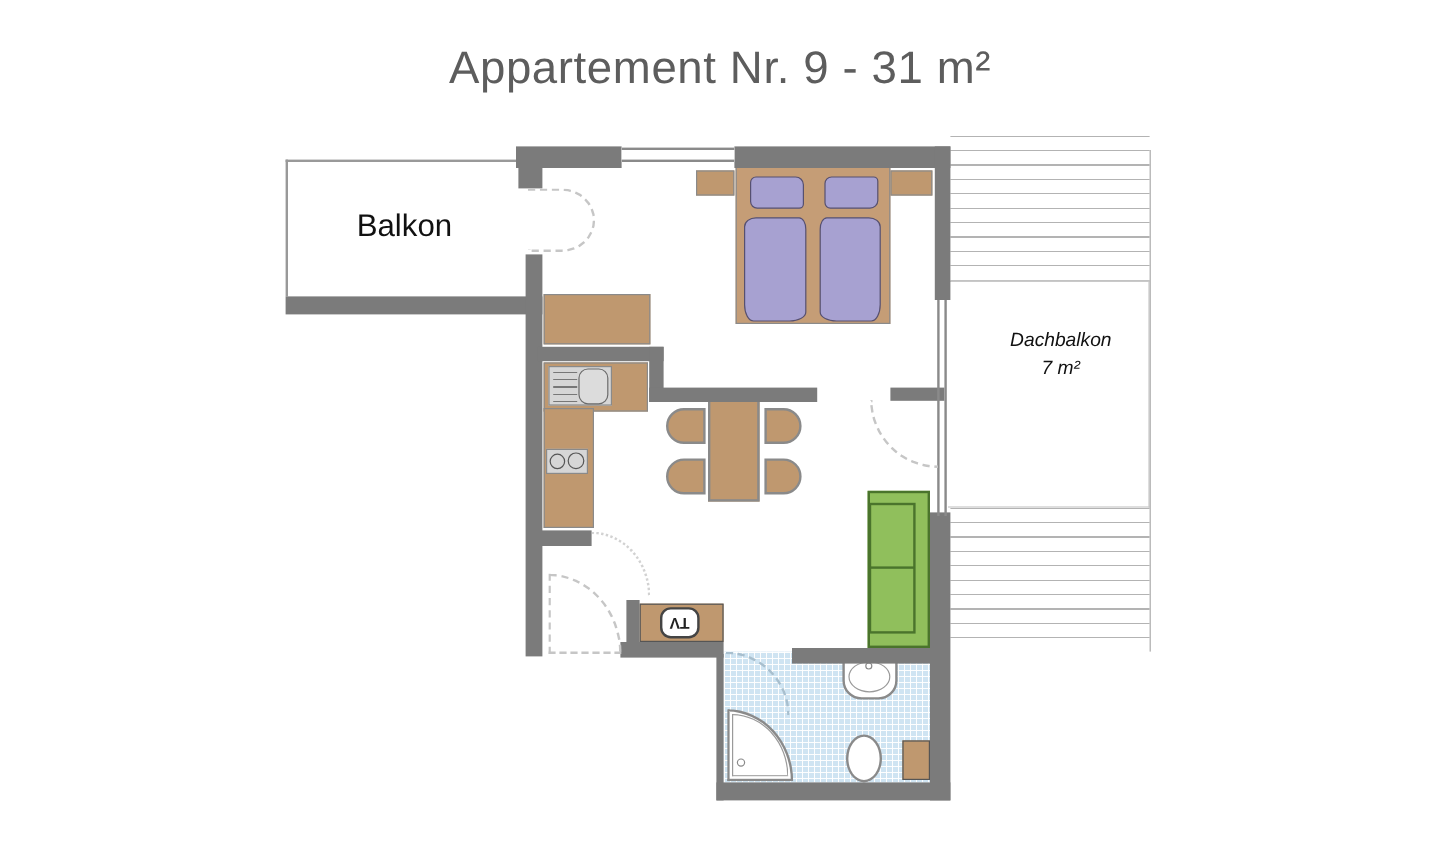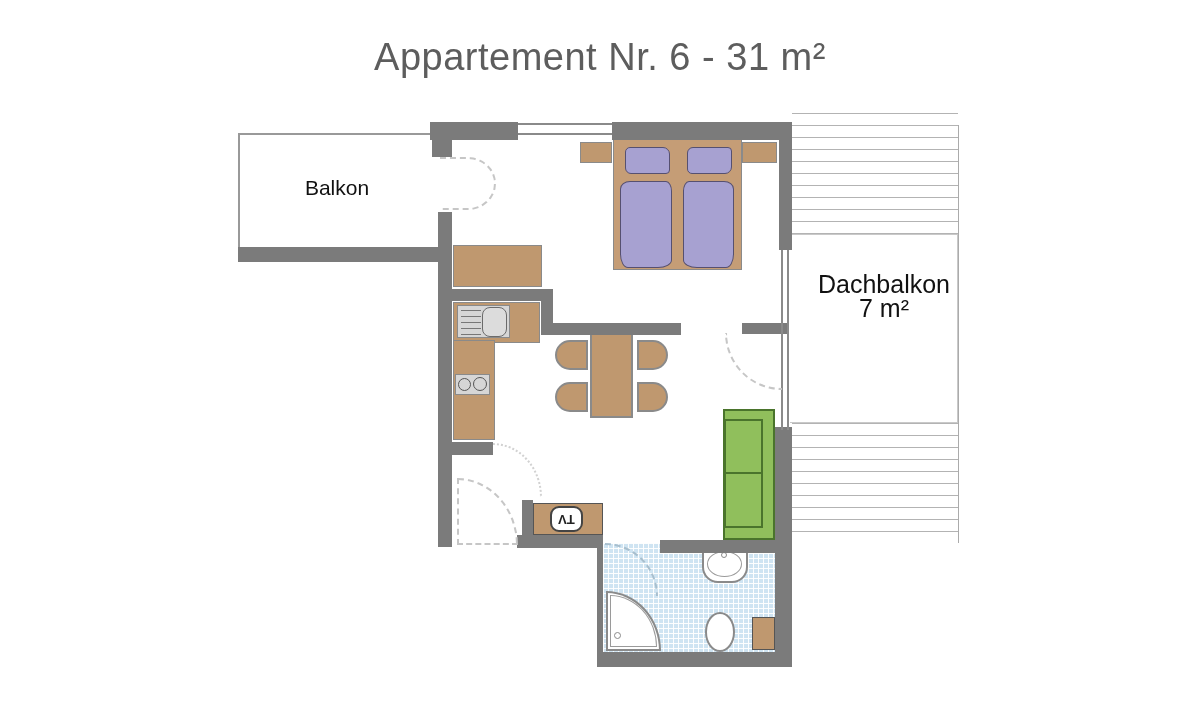--- a/index.html
+++ b/index.html
@@ -24,35 +24,35 @@
      background:repeating-linear-gradient(to bottom,var(--hatch) 0 1px,transparent 1px 12px);}
   .tile{position:absolute;background-color:var(--tile);
      background-image:repeating-linear-gradient(to right,rgba(255,255,255,.95) 0 1px,transparent 1px 5px),
                       repeating-linear-gradient(to bottom,rgba(255,255,255,.95) 0 1px,transparent 1px 5px);}
   .fixture{position:absolute;background:#ffffff;border:2px solid var(--outline);box-sizing:border-box;}
   .door{position:absolute;box-sizing:border-box;border:0 dashed var(--door-dash);}
 </style>
 </head>
 <body>
 
-<div class="title">Appartement Nr. 6 - 31 m²</div>
+<div class="title">Appartement Nr. 9 - 31 m²</div>
 
 <div class="hatch" style="left:792px;top:113px;width:166px;height:122px;"></div>
 <div class="hatch" style="left:792px;top:423px;width:166px;height:120px;"></div>
 <div class="abs" style="left:790px;top:234px;width:168px;height:189px;background:#ffffff;
             border-top:1px solid #c9c9c9;border-bottom:1px solid #c9c9c9;border-right:1px solid #c9c9c9;"></div>
 <div class="abs" style="left:957px;top:125px;width:2px;height:418px;border-right:1.5px solid #ababab;"></div>
-<div class="label" style="left:790px;top:272px;width:188px;text-align:center;font-size:25px;line-height:24px;">
+<div class="label" style="left:790px;top:272px;width:188px;text-align:center;font-size:16px;line-height:24px;font-style:italic;">
   <div>Dachbalkon</div>
   <div>7 m²</div>
 </div>
 
 <div class="abs" style="left:238px;top:133px;width:194px;height:114px;background:#fff;
             border-top:2px solid #999;border-left:2px solid #999;"></div>
-<div class="label" style="left:337px;top:188px;transform:translate(-50%,-50%);font-size:21px;">Balkon</div>
+<div class="label" style="left:337px;top:188px;transform:translate(-50%,-50%);font-size:26px;">Balkon</div>
 
 <div class="tile" style="left:603px;top:543px;width:172px;height:109px;"></div>
 
 <div class="furn" style="left:580px;top:142px;width:32px;height:21px;"></div>
 <div class="furn" style="left:742px;top:142px;width:35px;height:21px;"></div>
 <div class="furn" style="left:613px;top:138px;width:129px;height:132px;background:#c59d76;"></div>
 <div class="abs" style="left:625px;top:147px;width:45px;height:27px;background:var(--bed-textile);
             border:1.5px solid var(--bed-textile-outline);border-radius:5px 7px 4px 6px;"></div>
 <div class="abs" style="left:687px;top:147px;width:45px;height:27px;background:var(--bed-textile);
             border:1.5px solid var(--bed-textile-outline);border-radius:6px 4px 7px 5px;"></div>

